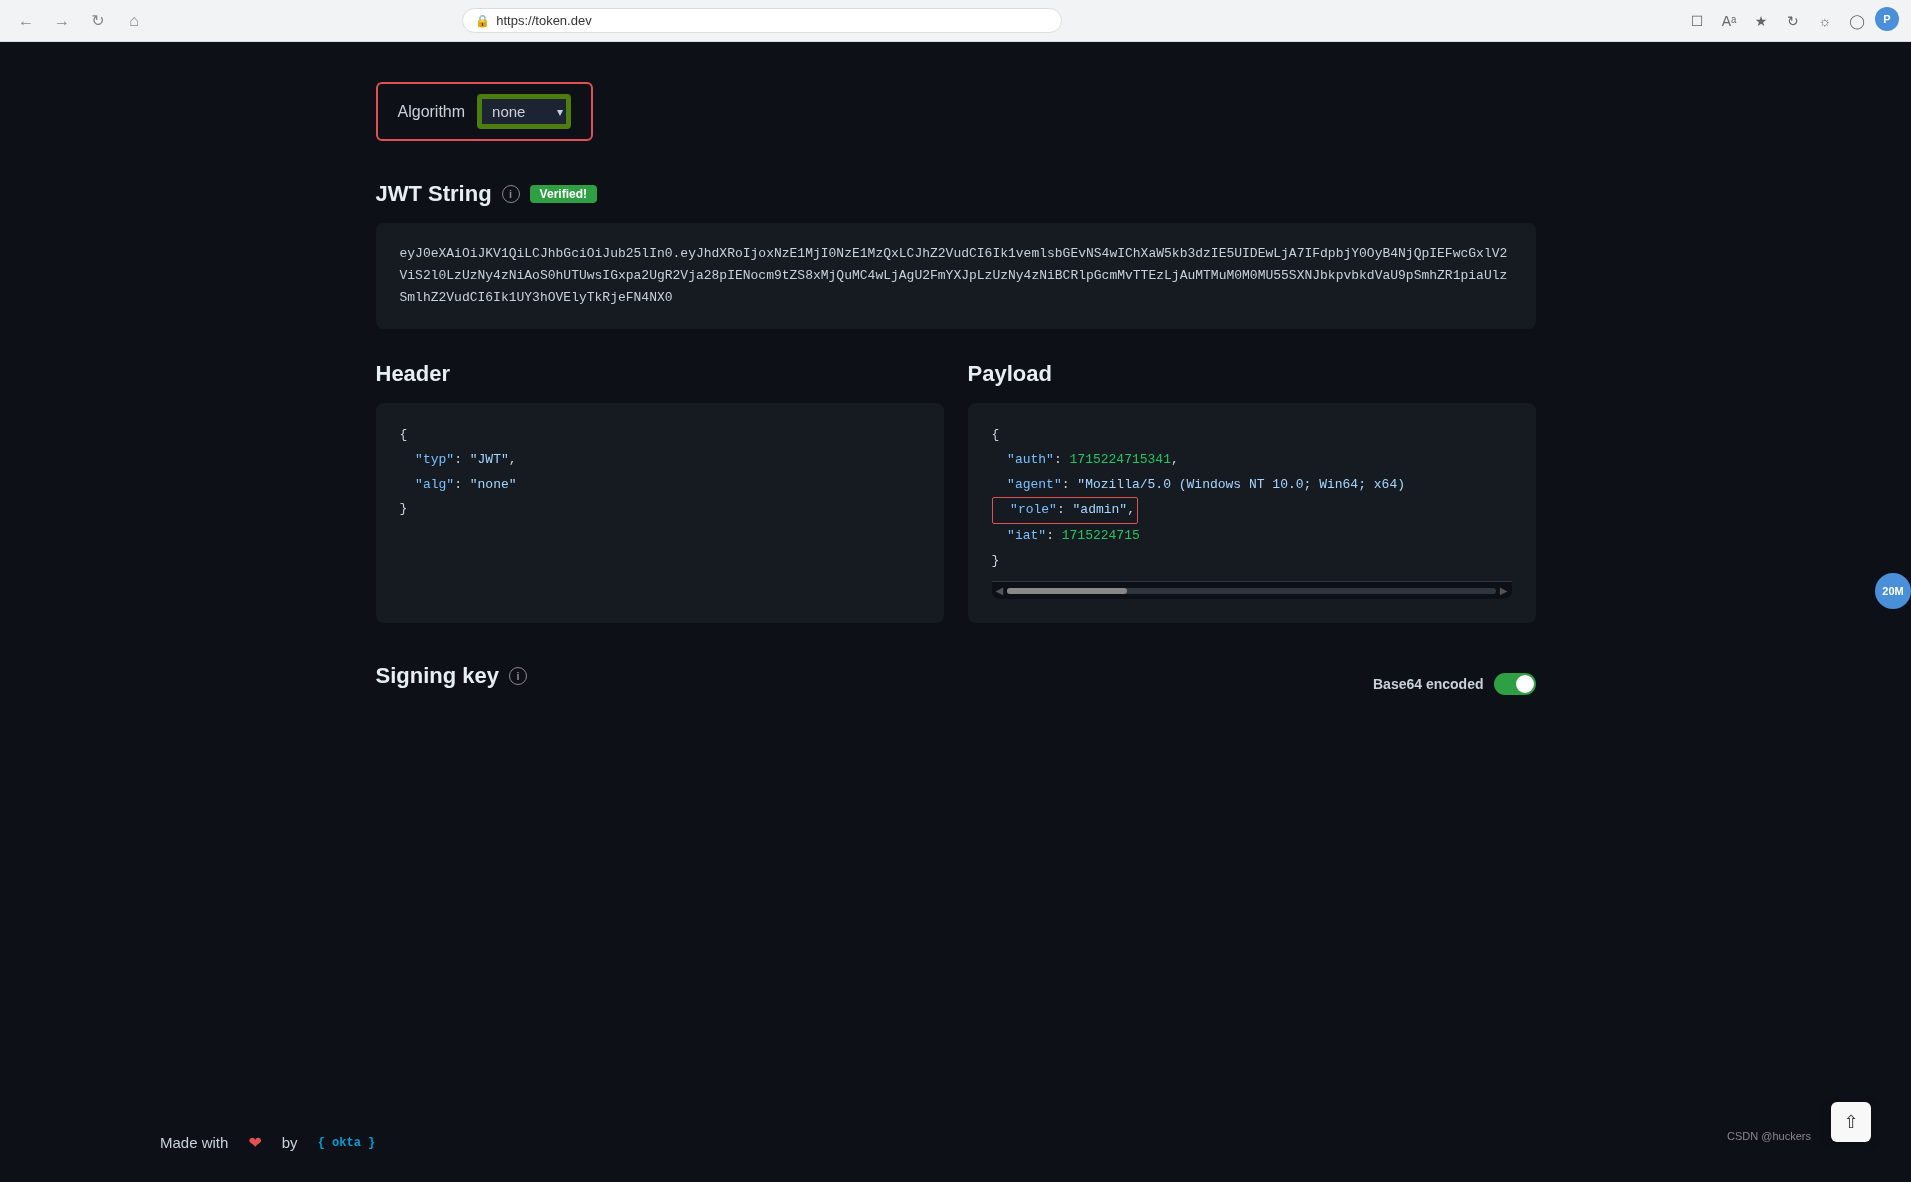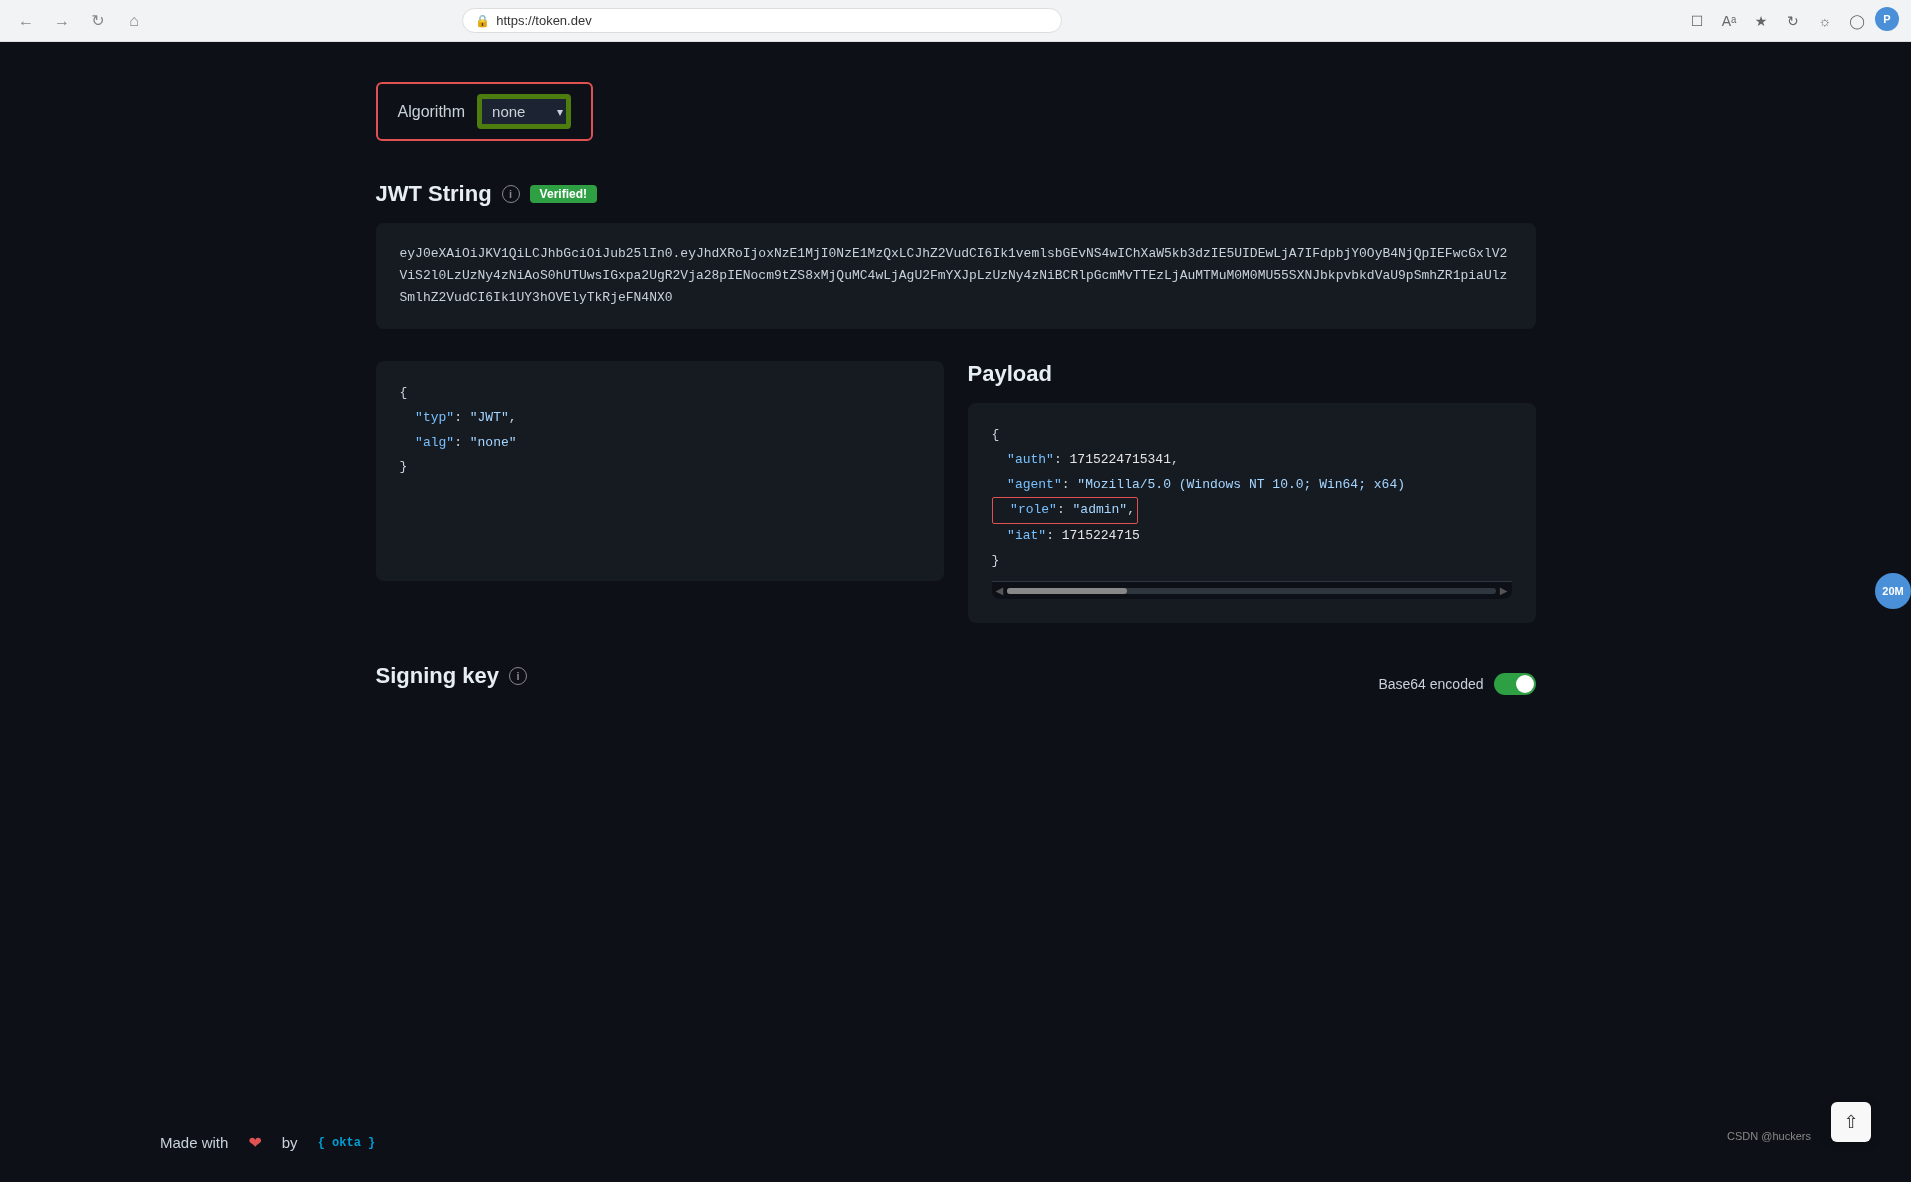--- a/index.html
+++ b/index.html
@@ -181,21 +181,21 @@
       padding: 20px 24px;
       min-height: 220px;
     }
     .panel-code {
       font-family: 'Courier New', Courier, monospace;
       font-size: 13px;
       line-height: 1.9;
     }
     .key-color { color: #79c0ff; }
     .string-color { color: #a5d6ff; }
-    .number-color { color: #e5e5e5; }
+    .number-color { color: #22c55e; }
     .brace-color { color: #c9d1d9; }
 
     
     .role-row {
       display: inline-block;
       border: 1.5px solid #e05252;
       border-radius: 2px;
       padding: 0 2px;
     }
 
@@ -231,20 +231,21 @@
       align-items: center;
       justify-content: space-between;
       margin-bottom: 16px;
     }
     .base64-toggle-row {
       display: flex;
       align-items: center;
       gap: 10px;
       font-size: 14px;
       color: #c9d1d9;
+      font-weight: bold;
     }
     .toggle-switch {
       width: 42px; height: 22px;
       background: #2ea043;
       border-radius: 11px;
       position: relative;
       cursor: pointer;
     }
     .toggle-knob {
       width: 18px; height: 18px;
@@ -367,20 +368,23 @@
       <span class="verified-badge">Verified!</span>
     </div>
     <div class="jwt-string-box">
       <span>eyJ0eXAiOiJKV1QiLCJhbGciOiJub25lIn0.eyJhdXRoIjoxNzE1MjI0NzE1MzQxLCJhZ2VudCI6Ik1vemlsbGEvNS4wIChXaW5kb3dzIE5UIDEwLjA7IFdpbjY0OyB4NjQpIEFwcGxlV2ViS2l0LzUzNy4zNiAoS0hUTUwsIGxpa2UgR2Vja28pIENocm9tZS8xMjQuMC4wLjAgU2FmYXJpLzUzNy4zNiBCRlpGcmMvTTEzLjAuMTMuM0M0MU55SXNJbkpvbkdVaU9pSmhZR1piaUlzSmlhZ2VudCI6Ik1UY3hOVElyTkRjeFN4NX0</span>
     </div>
   </div>
 
   <div class="two-col-grid">
 
     <div>
+      <div class="section-title">
+        <span>Header</span>
+      </div>
       <div class="panel">
         <div class="panel-code">
           <div><span class="brace-color">{</span></div>
           <div>
             &nbsp;&nbsp;<span class="key-color">"typ"</span><span class="brace-color">: </span><span class="string-color">"JWT"</span><span class="brace-color">,</span>
           </div>
           <div>
             &nbsp;&nbsp;<span class="key-color">"alg"</span><span class="brace-color">: </span><span class="string-color">"none"</span>
           </div>
           <div><span class="brace-color">}</span></div>

